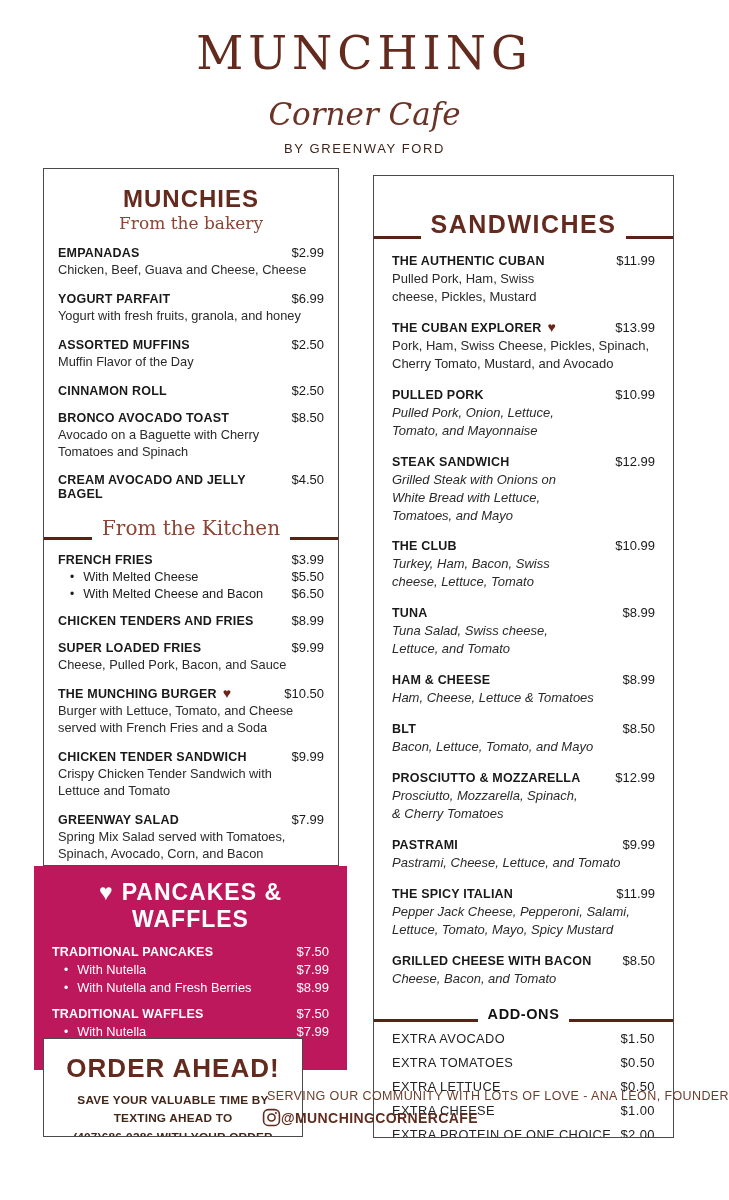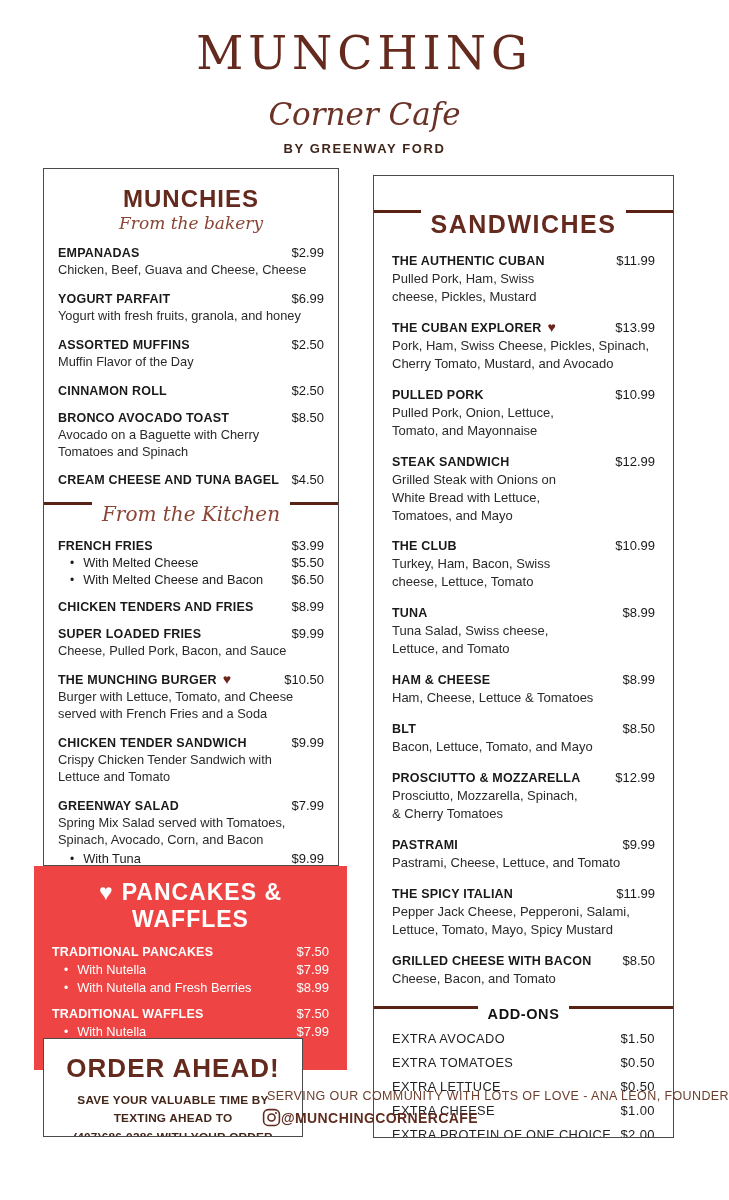--- a/index.html
+++ b/index.html
@@ -16,54 +16,54 @@
   .brand-title {
     font-family: "DejaVu Serif", serif;
     font-size: 46px; font-weight: normal;
     letter-spacing: 5px; color: #652a1e;
   }
   .brand-subtitle {
     font-family: "DejaVu Serif", serif; font-style: italic;
     font-size: 31px; color: #6b3226; margin-top: 16px;
   }
   .brand-byline {
-    font-size: 13px; font-weight: bold; color: #40251b;
+    font-size: 13px; font-weight: normal; color: #40251b;
     letter-spacing: 1.6px; margin-top: 9px;
   }
   
   .box { position: absolute; border: 1px solid #4a4a4a; background: #fff; overflow: hidden; }
   .left-box  { top: 168px; left: 43px;  width: 296px; height: 698px; padding: 8px 14px; }
   .right-box { top: 175px; left: 373px; width: 301px; height: 963px; padding: 8px 12px; }
   .order-box { top: 1038px; left: 43px; width: 260px; height: 99px; text-align: center; padding: 6px 10px; }
   .brown-box {
     position: absolute; top: 866px; left: 34px; width: 313px; height: 204px;
-    background: #ef4444; color: #fff; padding: 6px 18px 4px; overflow: hidden;
+    background: #be185d; color: #fff; padding: 6px 18px 4px; overflow: hidden;
   }
   
   .munchies-title { font-size: 24px; font-weight: bold; color: #652a1e; text-align: center; letter-spacing: 1px; margin-top: 8px; }
-  .script-label { font-family: "DejaVu Serif", serif; font-style: italic; color: #8a4534; text-align: center; font-size: 17px; }
-  .divider { display: flex; align-items: flex-start; }
+  .script-label { font-family: "DejaVu Serif", serif; color: #8a4534; text-align: center; font-size: 17px; }
+  .divider { display: flex; align-items: flex-end; }
   .kitchen-divider { margin: 15px -14px 0; }
   .dline { flex: 1; height: 3px; background: #5a2115; }
   .kitchen-divider .script-label { font-size: 20px; padding: 0 10px; }
   .sw-divider { margin: 26px -12px 4px; }
   .sw-title { font-size: 25px; font-weight: bold; color: #652a1e; letter-spacing: 1.5px; margin: 0 10px; }
   .sub-divider { margin: 18px -12px 2px; }
   .sub-title { font-size: 14.5px; font-weight: bold; color: #121212; letter-spacing: 0.6px; margin: 0 10px; }
   
   .item { margin-top: 12px; }
   .right-box .item { margin-top: 14px; padding: 0 6px; }
   .irow { display: flex; align-items: baseline; }
   .iname { font-weight: bold; font-size: 12.5px; color: #191919; letter-spacing: 0.2px; }
   .heart { color: #6b2417; font-size: 14px; margin-left: 6px; line-height: 1; }
   .spacer { flex: 1; }
   .iprice { font-size: 13px; color: #191919; white-space: nowrap; text-align: right; }
   .idesc { font-size: 12.8px; color: #2a2a2a; line-height: 1.32; margin-top: 2px; white-space: pre-line; }
   .right-box .idesc { font-size: 13px; line-height: 1.38; }
-  .idesc[data-style="italic"] { }
+  .idesc[data-style="italic"] { font-style: italic; }
   .opt-row { display: flex; align-items: baseline; padding-left: 12px; margin-top: 2px; font-size: 12.8px; }
   .bullet { margin-right: 9px; font-size: 12px; }
   
   .pw-title { color: #fff; font-size: 23px; font-weight: bold; text-align: center; letter-spacing: 1px; margin: 7px 0 0; }
   .pw-heart { margin-right: 8px; }
   .brown-box .iname, .brown-box .iprice, .brown-box .idesc,
   .brown-box .opt-row, .brown-box .bullet { color: #fff; }
   .brown-box .item { margin-top: 11px; }
   .brown-box .opt-row { margin-top: 3px; }
   
@@ -141,21 +141,21 @@
       <span class="spacer"></span>
       <span class="iprice">$8.50</span>
     </div>
     <div class="idesc">Avocado on a Baguette with Cherry
 Tomatoes and Spinach</div>
     <div></div>
   </div>
 
   <div class="item">
     <div class="irow">
-      <span class="iname">CREAM CHEESE AND TUNA BAGEL</span>
+      <span class="iname">CREAM AVOCADO AND JELLY BAGEL</span>
 
       <span class="spacer"></span>
       <span class="iprice">$4.50</span>
     </div>
 
     <div></div>
   </div>
 </div>
   <div class="divider kitchen-divider">
     <span class="dline"></span>

